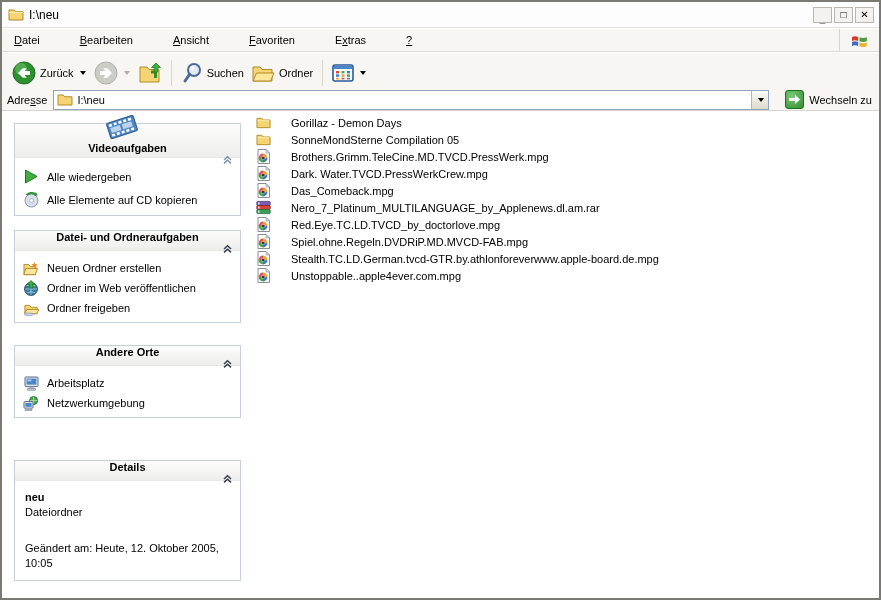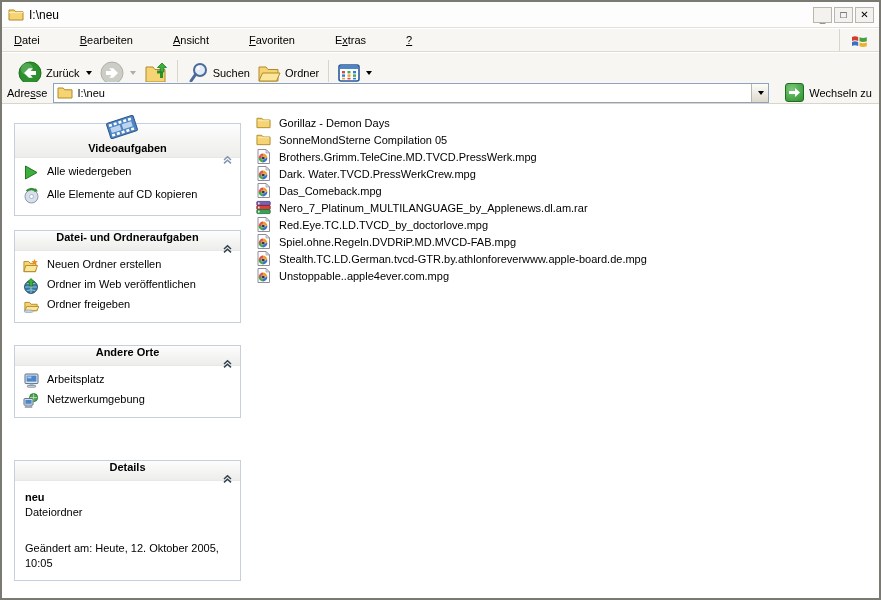--- a/index.html
+++ b/index.html
@@ -31,30 +31,30 @@
   .menu-item { padding:3px 8px; cursor:default; }
   .menu-item .hk { text-decoration:underline; }
   .logo-box {
     position:absolute; right:0; top:0; height:22px; width:40px;
     border-left:1px solid #d9d5ca; display:flex; align-items:center; justify-content:center;
     background:#f7f6f2;
   }
   
   .toolbar {
     position:absolute; left:0; top:51px; right:0; height:41px; background:#f7f6f2;
-    border-bottom:1px solid #d9d5ca; display:flex; align-items:center; padding-left:12px;
+    border-bottom:1px solid #d9d5ca; display:flex; align-items:center; padding-left:6px;
   }
   .tb-btn { display:flex; align-items:center; gap:4px; padding:2px 4px; cursor:default; }
   .caret { width:0; height:0; border-left:3px solid transparent; border-right:3px solid transparent; border-top:4px solid #000; margin-left:2px; }
   .caret.dis { border-top-color:#b0aca2; }
   .tb-sep { width:1px; height:26px; background:#d9d5ca; margin:0 5px; }
   .tb-label { font-size:11px; }
   
   .addressbar {
-    position:absolute; left:0; top:80px; right:0; height:22px; background:#f7f6f2;
+    position:absolute; left:0; top:87px; right:0; height:22px; background:#f7f6f2;
     border-bottom:1px solid #d9d5ca; display:flex; align-items:center; padding:0 5px;
   }
   .addr-label { margin-right:6px; }
   .addr-label .hk { text-decoration:underline; }
   .addr-field {
     flex:1; height:20px; background:#fff; border:1px solid #8ea3bd;
     display:flex; align-items:center; padding-left:3px; position:relative;
   }
   .addr-field .val { margin-left:4px; }
   .addr-drop {
@@ -71,33 +71,33 @@
   .content { position:absolute; left:0; top:110px; right:0; bottom:0; background:#fff; }
   
   .panel { position:absolute; left:12px; width:227px; background:#fff; border:1px solid #c6cfdc; }
   .panel-header {
     height:20px; display:flex; align-items:center; padding:0 7px;
     background:linear-gradient(#fdfdfd,#ededeb); border-bottom:1px solid #e7e7e3;
     font-weight:bold; cursor:default;flex-direction:column;
   }
   .panel-header .chev { margin-left:auto; }
   .panel-body { padding:7px 8px 4px 8px; }
-  .task-item { display:flex; align-items:flex-start; gap:8px; height:20px; cursor:default; }
+  .task-item { display:flex; align-items:center; gap:8px; height:20px; cursor:default; }
   .task-item .ic { width:16px; display:flex; justify-content:center; flex:none; }
   
   .panel-video .panel-header { height:34px; overflow:visible; }
   .panel-video .film { margin:-12px 10px 0 -2px; }
   .panel-video .task-item { height:23px; }
   
   .details-body { padding:9px 10px; line-height:15px; }
   .details-name { font-weight:bold; }
   .details-mod { margin-top:21px; width:205px; }
   
   .filelist { position:absolute; left:253px; top:2px; }
-  .file-row { display:flex; align-items:center; height:17px; gap:8px; cursor:default; }
+  .file-row { display:flex; align-items:center; height:17px; gap:20px; cursor:default; }
   .file-row .ic { width:16px; display:flex; justify-content:center; flex:none; }
   svg { display:block; }
 </style>
 </head>
 <body>
 
 <div class="window">
 
   <div class="titlebar">
     <span>

